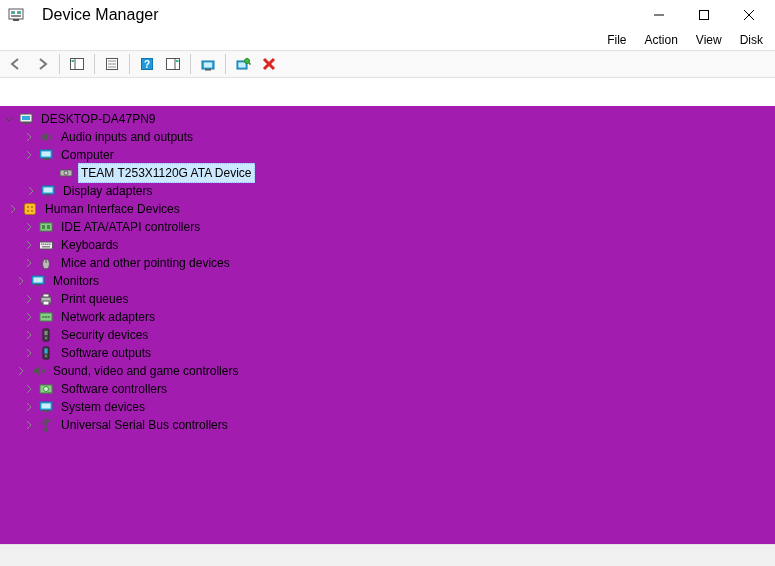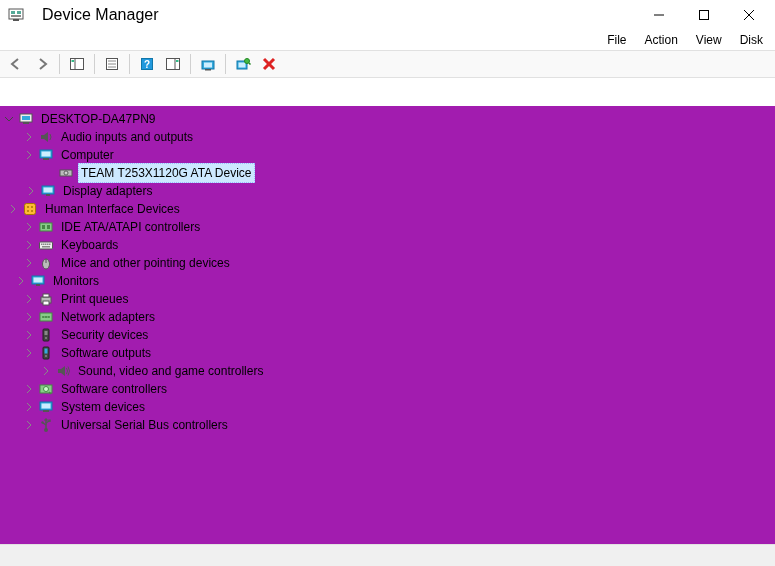--- a/index.html
+++ b/index.html
@@ -428,21 +428,21 @@
       </span>
       <span class="node-icon">
         <svg width="16" height="16" viewBox="0 0 16 16">
           <rect x="5" y="2" width="6" height="12" rx="1" fill="#444" stroke="#222"></rect>
           <rect x="6.5" y="3.5" width="3" height="5" fill="#3ad"></rect>
           <circle cx="8" cy="11" r="1" fill="#888"></circle>
         </svg>
       </span>
       <span class="label">Software outputs</span>
     </div>
-    <div class="tree-row" style="padding-left:39px">
+    <div class="tree-row" style="padding-left:14px">
       <span class="chev">
         <svg width="10" height="10">
           <path d="M3 1 L7 5 L3 9" fill="none" stroke="#888"></path>
         </svg>
       </span>
       <span class="node-icon">
         <svg width="16" height="16" viewBox="0 0 16 16">
           <path d="M3 6 L6 6 L10 3 L10 13 L6 10 L3 10 Z" fill="#555"></path>
           <path d="M11.5 5 Q13.5 8 11.5 11" fill="none" stroke="#555"></path>
           <path d="M13 3.5 Q16 8 13 12.5" fill="none" stroke="#555"></path>

